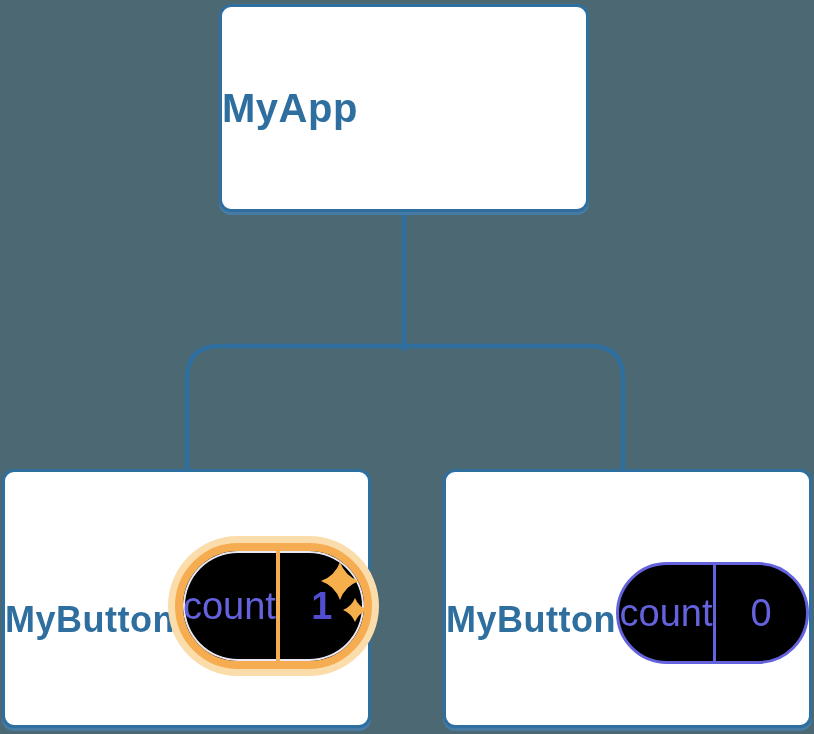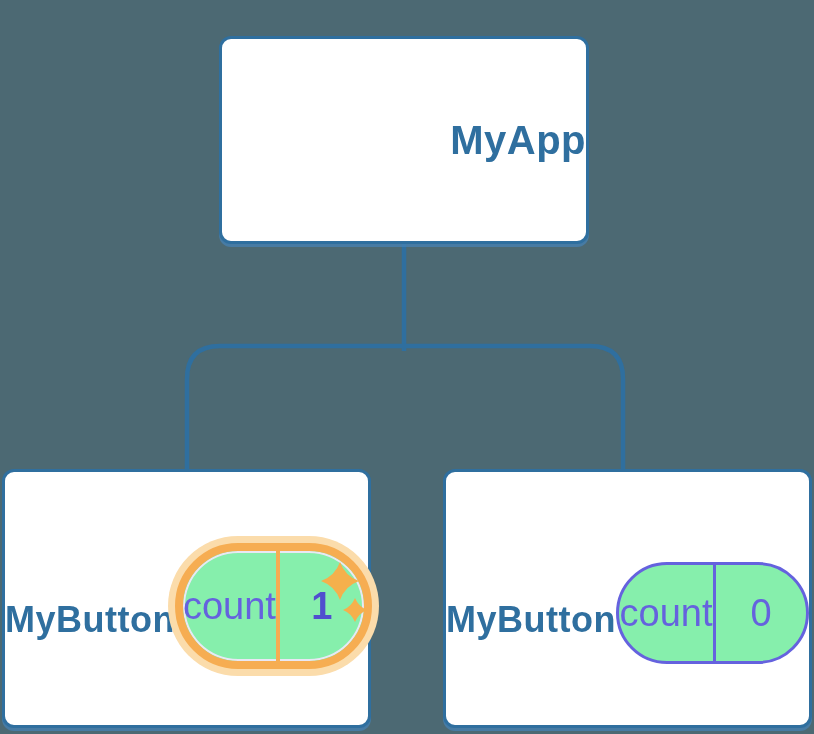--- a/index.html
+++ b/index.html
@@ -22,21 +22,21 @@
     position: absolute;
     background: #ffffff;
     border: 3px solid #2f6f9f;
     border-radius: 12px;
     box-shadow: 0 3px 0 0 rgba(70, 130, 180, 0.75);
     box-sizing: border-box;
   }
   .card.root {
     left: 219px; top: 4px;
     width: 370px; height: 208px;
-    display: flex; align-items: center; justify-content: flex-end; margin-top: 32px;
+    display: flex; align-items: center; justify-content: flex-start;
   }
   .card.child {
     top: 469px;
     width: 369px; height: 259px;
     display: flex; flex-direction: row; align-items: center;
   }
   .card.child.left  { left: 2px; }
   .card.child.right { left: 443px; }
 
   .root-label {
@@ -52,21 +52,21 @@
     font-weight: bold;
     letter-spacing: 0.5px;
     line-height: 48px;
   }
 
   .pill {
     display: flex;
     align-items: stretch;
     box-sizing: border-box;
     border-radius: 999px;
-    background: #86efac;
+    background: #000000;
   }
   .pill .key-cell {
     flex: 1;
     display: flex; align-items: center; justify-content: center;
     color: #6562de;
     font-size: 38px;
   }
   .pill .value-cell {
     width: 90px;
     display: flex; align-items: center; justify-content: center;

